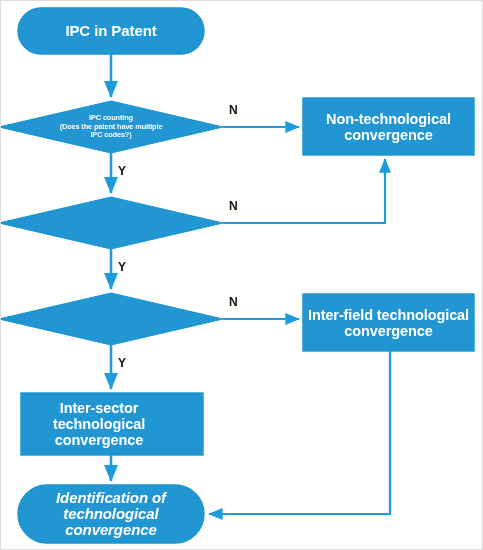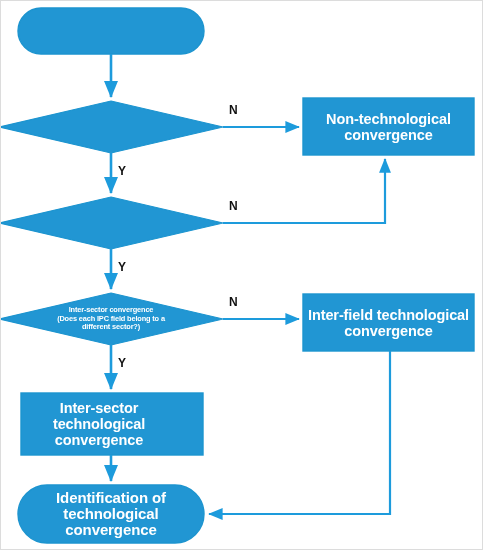--- a/index.html
+++ b/index.html
@@ -99,38 +99,39 @@
 
     <path d="M222,318 L298,318" fill="none" stroke="#1D9BDC" stroke-width="2.2" marker-end="url(#arrow-end)"></path>
 
     <path d="M110,344 L110,388" fill="none" stroke="#1D9BDC" stroke-width="2.6" marker-end="url(#arrow-end)"></path>
 
     <path d="M110,454 L110,480" fill="none" stroke="#1D9BDC" stroke-width="2.6" marker-end="url(#arrow-end)"></path>
 
     <path d="M389,350 L389,513 L208,513" fill="none" stroke="#1D9BDC" stroke-width="2.2" marker-end="url(#arrow-end)"></path>
   </svg>
 
+  <div class="node-label terminal-label" style="left:17px; top:7px; width:186px; height:46px;">IPC in Patent</div>
+
+  <div class="node-label decision-label" style="left:25px; top:108px; width:170px; height:36px;">IPC counting
+(Does the patent have multiple
+IPC codes?)</div>
 
 
-
-  <div class="node-label decision-label" style="left:22px; top:300px; width:176px; height:36px;">Inter-sector convergence
-(Does each IPC field belong to a
-different sector?)</div>
 
   <div class="node-label process-label" style="left:302px; top:97px; width:171px; height:57px;">Non-technological
 convergence</div>
 
   <div class="node-label process-label" style="left:302px; top:293px; width:171px; height:57px;">Inter-field technological
 convergence</div>
 
   <div class="node-label process-label" style="left:20px; top:392px; width:156px; height:62px;">Inter-sector
 technological
 convergence</div>
 
-  <div class="node-label terminal-label" style="left:17px; top:484px; width:186px; height:58px;">Identification of
+  <div class="node-label terminal-label" style="left:17px; top:484px; width:186px; height:58px;font-style:italic;">Identification of
 technological
 convergence</div>
 
   <div class="edge-label" style="left:228px; top:103px;">N</div>
 
   <div class="edge-label" style="left:117px; top:164px;">Y</div>
 
   <div class="edge-label" style="left:228px; top:199px;">N</div>
 
   <div class="edge-label" style="left:117px; top:260px;">Y</div>

